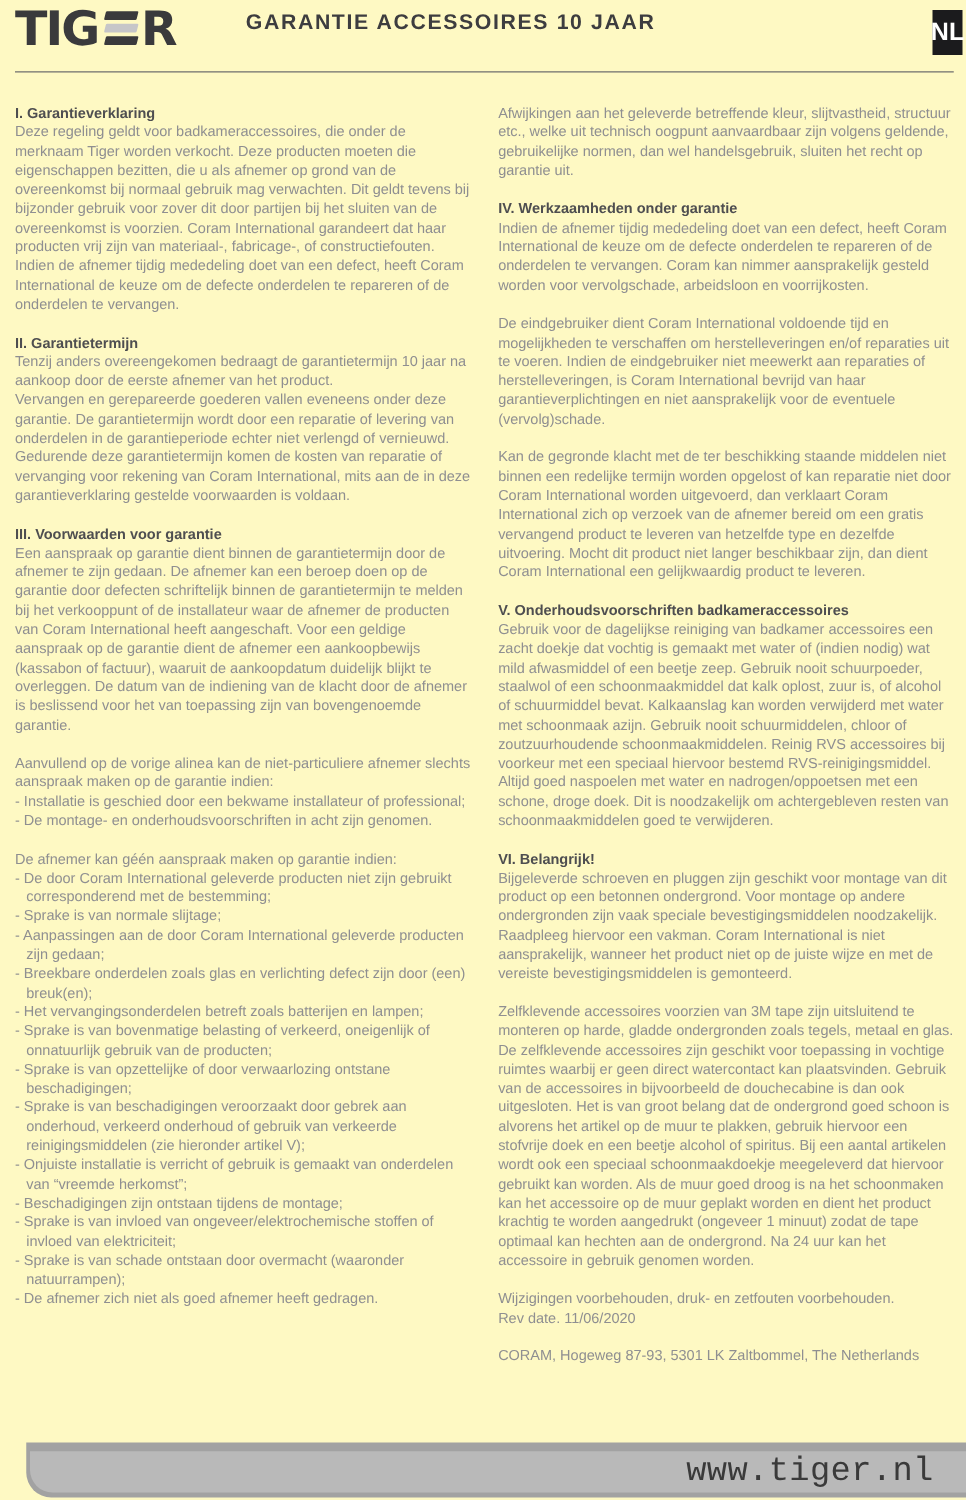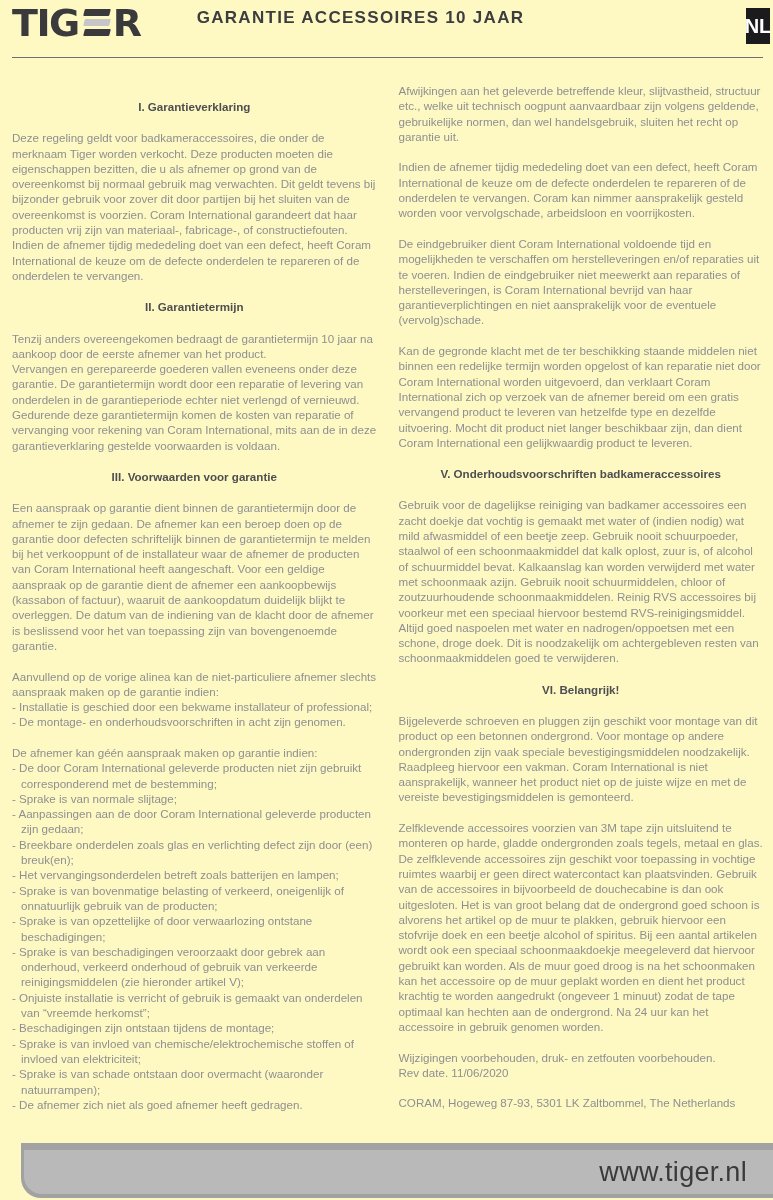--- a/index.html
+++ b/index.html
@@ -39,35 +39,35 @@
     font-weight:bold; font-size:20px;
     display:flex; align-items:center; justify-content:center;
   }
   .header-rule { margin:0 10px 0 12px; border:none; border-top:1.6px solid #6f6f6f; }
 
   
   .columns { display:flex; gap:22px; padding:25px 10px 0 12px; }
   .col { flex:1; min-width:0; }
   .sec-heading {
     font-size:11.6px; line-height:15.3px; font-weight:bold;
-    color:#4e4e50; margin:16px;text-align:center;
+    color:#4e4e50; margin:0;
   }
   .para {
     font-size:11.6px; line-height:15.3px; color:#8f8f91;
     margin:0 0 15.3px 0;
   }
   .para.tight { margin-bottom:0; }
   .bullet-list { margin:0 0 15.3px 0; }
   .bullet {
     font-size:11.6px; line-height:15.3px; color:#8f8f91;
     padding-left:9px; text-indent:-9px;
   }
 
   
-  .footer { position:absolute; left:16px; right:0; bottom:0; height:57px; }
+  .footer { position:absolute; left:16px; right:0; bottom:0; height:46px;font-family:Liberation Mono, monospace; }
   .footer-back {
     position:absolute; top:0; left:5px; right:0; bottom:2px;
     background:#a2a2a2; border-bottom-left-radius:20px;
   }
   .footer-bar {
     position:absolute; top:7px; left:8px; right:0; bottom:6px;
     background:#b9b9b9; border-bottom-left-radius:18px;
     display:flex; align-items:center; justify-content:flex-end;
     padding-right:26px;
   }
@@ -114,27 +114,28 @@
           <div class="bullet">- De door Coram International geleverde producten niet zijn gebruikt corresponderend met de bestemming;</div>
           <div class="bullet">- Sprake is van normale slijtage;</div>
           <div class="bullet">- Aanpassingen aan de door Coram International geleverde producten zijn gedaan;</div>
           <div class="bullet">- Breekbare onderdelen zoals glas en verlichting defect zijn door (een) breuk(en);</div>
           <div class="bullet">- Het vervangingsonderdelen betreft zoals batterijen en lampen;</div>
           <div class="bullet">- Sprake is van bovenmatige belasting of verkeerd, oneigenlijk of onnatuurlijk gebruik van de producten;</div>
           <div class="bullet">- Sprake is van opzettelijke of door verwaarlozing ontstane beschadigingen;</div>
           <div class="bullet">- Sprake is van beschadigingen veroorzaakt door gebrek aan onderhoud, verkeerd onderhoud of gebruik van verkeerde reinigingsmiddelen (zie hieronder artikel V);</div>
           <div class="bullet">- Onjuiste installatie is verricht of gebruik is gemaakt van onderdelen van “vreemde herkomst”;</div>
           <div class="bullet">- Beschadigingen zijn ontstaan tijdens de montage;</div>
-          <div class="bullet">- Sprake is van invloed van chemische/elektrochemische stoffen of invloed van elektriciteit;</div>
+          <div class="bullet">- Sprake is van invloed van ongeveer/elektrochemische stoffen of invloed van elektriciteit;</div>
           <div class="bullet">- Sprake is van schade ontstaan door overmacht (waaronder natuurrampen);</div>
           <div class="bullet">- De afnemer zich niet als goed afnemer heeft gedragen.</div>
         </div>
       </div>
     <div class="col" id="col-right">
         <p class="para">Afwijkingen aan het geleverde betreffende kleur, slijtvastheid, structuur etc., welke uit technisch oogpunt aanvaardbaar zijn volgens geldende, gebruikelijke normen, dan wel handelsgebruik, sluiten het recht op garantie uit.</p>
+        <h2 class="sec-heading">IV. Werkzaamheden onder garantie</h2>
         <p class="para">Indien de afnemer tijdig mededeling doet van een defect, heeft Coram International de keuze om de defecte onderdelen te repareren of de onderdelen te vervangen. Coram kan nimmer aansprakelijk gesteld worden voor vervolgschade, arbeidsloon en voorrijkosten.</p>
         <p class="para">De eindgebruiker dient Coram International voldoende tijd en mogelijkheden te verschaffen om herstelleveringen en/of reparaties uit te voeren. Indien de eindgebruiker niet meewerkt aan reparaties of herstelleveringen, is Coram International bevrijd van haar garantieverplichtingen en niet aansprakelijk voor de eventuele (vervolg)schade.</p>
         <p class="para">Kan de gegronde klacht met de ter beschikking staande middelen niet binnen een redelijke termijn worden opgelost of kan reparatie niet door Coram International worden uitgevoerd, dan verklaart Coram International zich op verzoek van de afnemer bereid om een gratis vervangend product te leveren van hetzelfde type en dezelfde uitvoering. Mocht dit product niet langer beschikbaar zijn, dan dient Coram International een gelijkwaardig product te leveren.</p>
         <h2 class="sec-heading">V. Onderhoudsvoorschriften badkameraccessoires</h2>
         <p class="para">Gebruik voor de dagelijkse reiniging van badkamer accessoires een zacht doekje dat vochtig is gemaakt met water of (indien nodig) wat mild afwasmiddel of een beetje zeep. Gebruik nooit schuurpoeder, staalwol of een schoonmaakmiddel dat kalk oplost, zuur is, of alcohol of schuurmiddel bevat. Kalkaanslag kan worden verwijderd met water met schoonmaak azijn. Gebruik nooit schuurmiddelen, chloor of zoutzuurhoudende schoonmaakmiddelen. Reinig RVS accessoires bij voorkeur met een speciaal hiervoor bestemd RVS-reinigingsmiddel. Altijd goed naspoelen met water en nadrogen/oppoetsen met een schone, droge doek. Dit is noodzakelijk om achtergebleven resten van schoonmaakmiddelen goed te verwijderen.</p>
         <h2 class="sec-heading">VI. Belangrijk!</h2>
         <p class="para">Bijgeleverde schroeven en pluggen zijn geschikt voor montage van dit product op een betonnen ondergrond. Voor montage op andere ondergronden zijn vaak speciale bevestigingsmiddelen noodzakelijk. Raadpleeg hiervoor een vakman. Coram International is niet aansprakelijk, wanneer het product niet op de juiste wijze en met de vereiste bevestigingsmiddelen is gemonteerd.</p>
         <p class="para">Zelfklevende accessoires voorzien van 3M tape zijn uitsluitend te monteren op harde, gladde ondergronden zoals tegels, metaal en glas. De zelfklevende accessoires zijn geschikt voor toepassing in vochtige ruimtes waarbij er geen direct watercontact kan plaatsvinden. Gebruik van de accessoires in bijvoorbeeld de douchecabine is dan ook uitgesloten. Het is van groot belang dat de ondergrond goed schoon is alvorens het artikel op de muur te plakken, gebruik hiervoor een stofvrije doek en een beetje alcohol of spiritus. Bij een aantal artikelen wordt ook een speciaal schoonmaakdoekje meegeleverd dat hiervoor gebruikt kan worden. Als de muur goed droog is na het schoonmaken kan het accessoire op de muur geplakt worden en dient het product krachtig te worden aangedrukt (ongeveer 1 minuut) zodat de tape optimaal kan hechten aan de ondergrond. Na 24 uur kan het accessoire in gebruik genomen worden.</p>
         <p class="para">Wijzigingen voorbehouden, druk- en zetfouten voorbehouden.<br>Rev date. 11/06/2020</p>
         <p class="para">CORAM, Hogeweg 87-93, 5301 LK Zaltbommel, The Netherlands</p>

